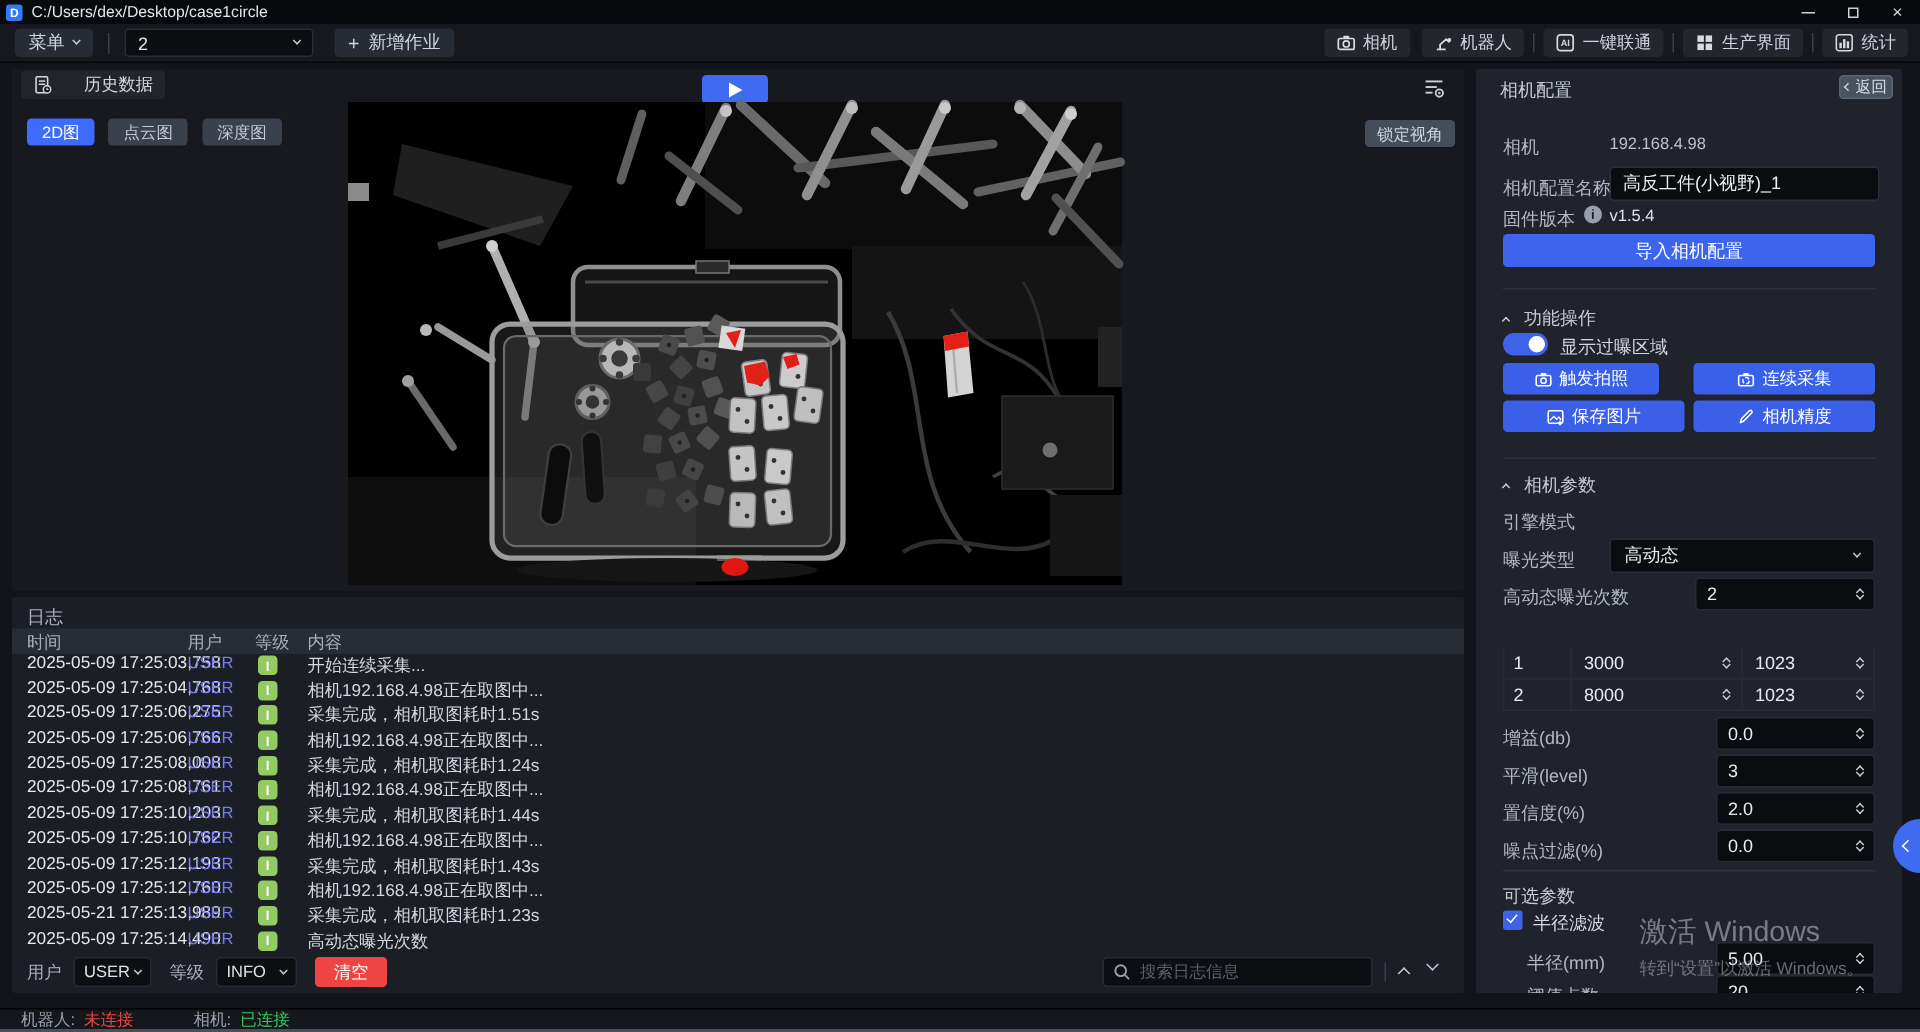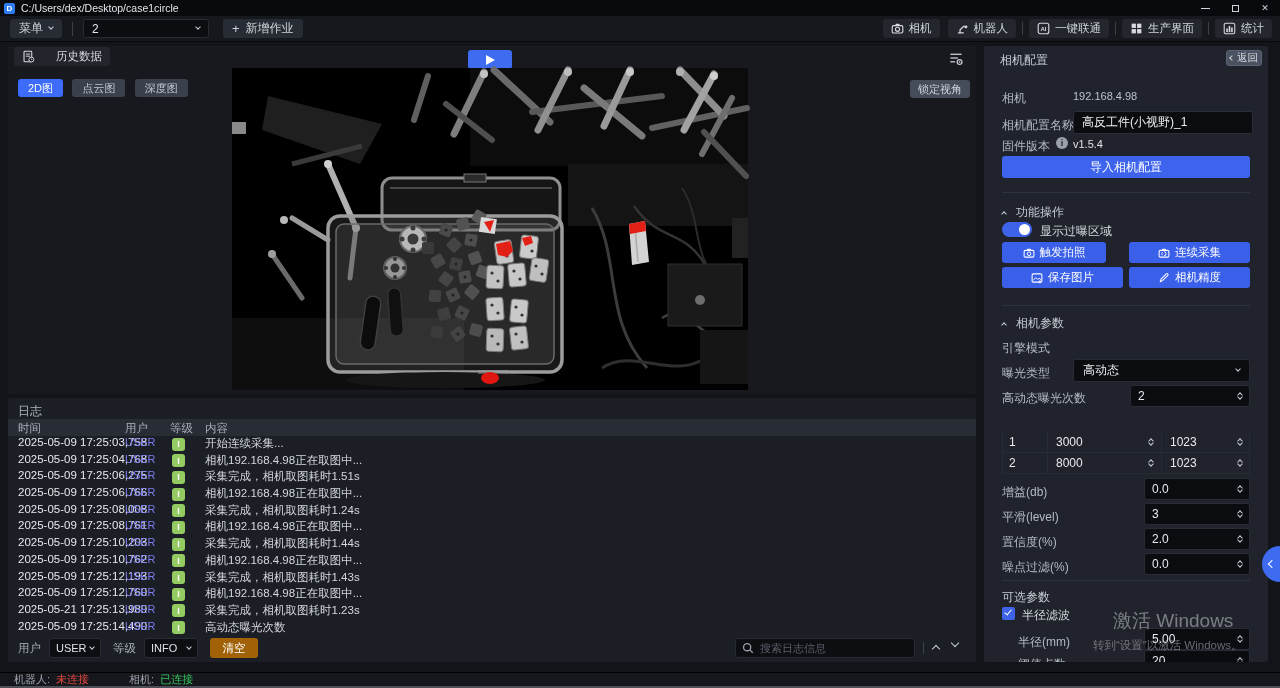--- a/index.html
+++ b/index.html
@@ -71,21 +71,21 @@
   .log-row .c-time { left:10px; color:#e6e8ec; }
   .log-row .c-user { left:117px; color:#7b7cf0; font-size:11px; }
   .log-row .c-level { left:164px; top:1px; }
   .log-row .c-content { left:197px; color:#d4d7dd; }
   .badge { display:inline-flex; width:13px; height:13px; background:#93cb62; border-radius:3px;
     align-items:center; justify-content:center; color:#fff; font-size:9px; font-weight:bold; font-style:normal; }
   .log-foot { position:absolute; left:0; top:238px; width:968px; height:24px; display:flex; align-items:center; }
   .lf-lbl { color:#a9aeb8; font-size:11.5px; }
   .mini-dd { background:#0c0e12; border:1px solid #272b33; border-radius:3px; height:20px;
     display:flex; align-items:center; justify-content:space-between; padding:0 6px; color:#dfe2e6; font-size:11px; }
-  .clear-btn { width:48px; height:20px; background:#a16207; border-radius:3px; color:#fff;
+  .clear-btn { width:48px; height:20px; background:#ef4444; border-radius:3px; color:#fff;
     display:flex; align-items:center; justify-content:center; font-size:11.5px; }
   .search-box { position:absolute; left:727px; top:2px; width:180px; height:20px; background:#0c0e12;
     border:1px solid #272b33; border-radius:3px; display:flex; align-items:center; padding:0 6px; gap:6px; }
   .search-box input { background:transparent; border:none; outline:none; color:#dfe2e6;
     font-size:11px; width:130px; font-family:"Liberation Sans",sans-serif; }
   .search-box input::placeholder { color:#5a5f6a; }
   .nav-sep { position:absolute; left:915px; top:6px; width:1px; height:12px; background:#3a3f48; }
   .nav-up { position:absolute; left:925px; top:10px; }
   .nav-dn { position:absolute; left:944px; top:7px; }
 
@@ -122,21 +122,21 @@
   .ptable-head { position:absolute; left:18px; width:248px; height:19px; background:#3a3f4b;
     border-radius:2px 2px 0 0; font-size:11px; color:#c9cdd5; }
   .ptable-head span { position:absolute; top:3px; }
   .ptable-row { position:absolute; left:18px; width:248px; height:21px; border:1px solid #262b34;
     border-top:none; font-size:12px; color:#e8eaee; }
   .cell-group { position:absolute; left:6px; top:3px; }
   .cell-sep { position:absolute; top:0; width:1px; height:100%; background:#262b34; }
   .cbox { position:absolute; width:13px; height:13px; background:#3e63e8; border-radius:2px; }
   .cbox .ck { position:absolute; left:3.5px; top:1px; width:4px; height:7px;
     border-right:1.6px solid #fff; border-bottom:1.6px solid #fff; transform:rotate(40deg); }
-  .watermark1 { position:absolute; left:1093px; top:608px; font-size:19px; color:rgba(195,198,204,.55); z-index:15; pointer-events:none;margin-left:20px; }
+  .watermark1 { position:absolute; left:1093px; top:608px; font-size:19px; color:rgba(195,198,204,.55); z-index:15; pointer-events:none; }
   .watermark2 { position:absolute; left:1093px; top:638px; font-size:11.5px; color:rgba(195,198,204,.5); z-index:15; pointer-events:none; }
   .edge-handle { position:absolute; left:1262px; top:546px; width:36px; height:36px; border-radius:50%;
     background:#3e6bf0; z-index:16; display:flex; align-items:center; padding-left:7px; }
 
   .info-ic { display:inline-flex; width:12px; height:12px; border-radius:50%; background:#9aa0aa;
     color:#20232b; font-size:9px; font-weight:bold; align-items:center; justify-content:center; font-style:normal; }
   svg { overflow:visible; }
 </style>
 </head>
 <body>

